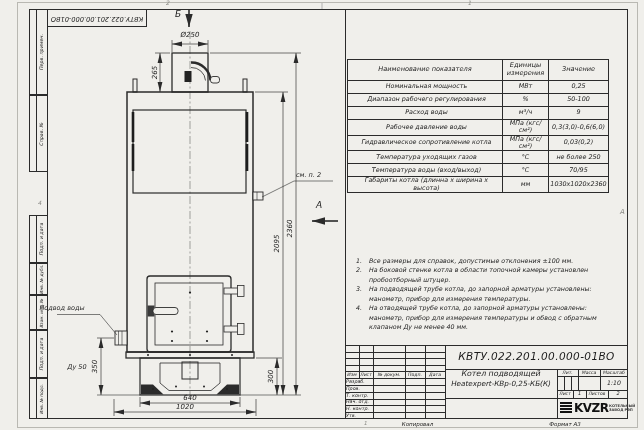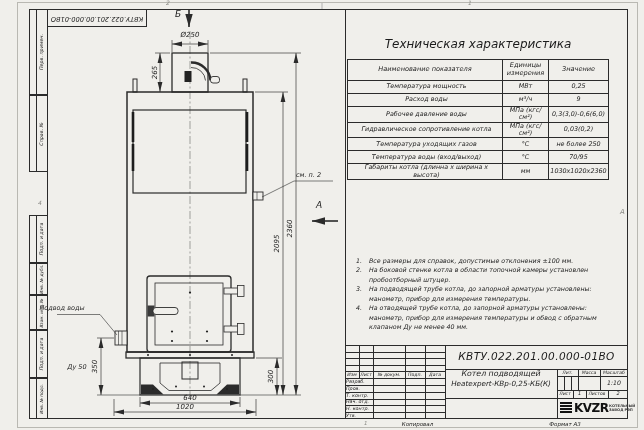--- a/index.html
+++ b/index.html
@@ -185,41 +185,45 @@
   <div class="txt rot ctr" style="left:257px;top:238.5px;width:40px;height:9px;font-size:7px;">2095</div>
   <div class="txt rot ctr" style="left:270px;top:223.5px;width:40px;height:9px;font-size:7px;">2360</div>
   <div class="txt rot ctr" style="left:75px;top:361.5px;width:40px;height:9px;font-size:7px;">350</div>
   <div class="txt rot ctr" style="left:251px;top:371.5px;width:40px;height:9px;font-size:7px;">300</div>
   <div class="txt ctr" style="left:170px;top:394.5px;width:40px;height:9px;font-size:7px;">640</div>
   <div class="txt ctr" style="left:165px;top:403.5px;width:40px;height:9px;font-size:7px;">1020</div>
   <div class="txt" style="left:296px;top:172px;font-size:6.5px;">см. п. 2</div>
   <div class="txt ctr" style="left:38px;top:304.5px;width:48px;height:9px;font-size:6.5px;">Подвод воды</div>
   <div class="txt ctr" style="left:53px;top:316px;width:48px;height:9px;font-size:6.5px;margin-top:47px;">Ду 50</div>
 
-  <div class="txt ctr" style="left:350px;top:38px;width:256px;height:14px;font-size:12px;">Техническая характеристика</div>
 
   <table class="spec" style="left:347px;top:59px;width:261px;">
     <colgroup>
         <col style="width:155px">
         <col style="width:46px">
         <col style="width:60px">
       </colgroup>
     <thead>
       <tr style="height:21px">
         <th class="c-mid">Наименование показателя</th>
         <th class="c-mid pre">Единицы
 измерения</th>
         <th class="c-mid">Значение</th>
       </tr>
     </thead>
     <tbody>
       <tr style="height:13px">
-          <td class="c-name">Температура мощность</td>
+          <td class="c-name">Номинальная мощность</td>
           <td class="c-mid">МВт</td>
           <td class="c-mid">0,25</td>
+        </tr>
+      <tr style="height:13px">
+          <td class="c-name">Диапазон рабочего регулирования</td>
+          <td class="c-mid">%</td>
+          <td class="c-mid">50-100</td>
         </tr>
       <tr style="height:13px">
           <td class="c-name">Расход воды</td>
           <td class="c-mid">м³/ч</td>
           <td class="c-mid">9</td>
         </tr>
       <tr style="height:13px">
           <td class="c-name">Рабочее давление воды</td>
           <td class="c-mid">МПа (кгс/см²)</td>
           <td class="c-mid">0,3(3,0)-0,6(6,0)</td>

